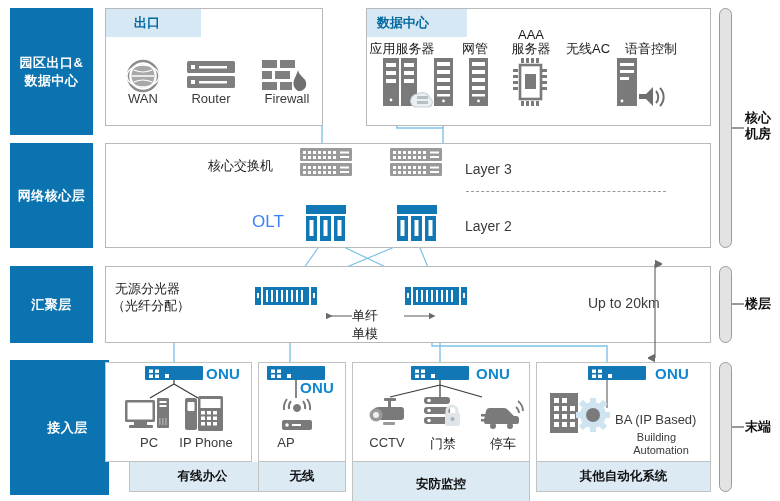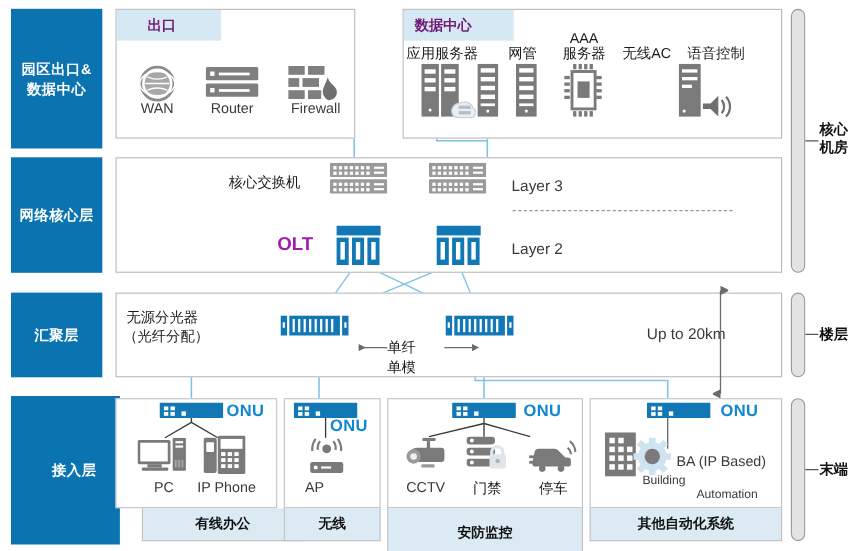--- a/index.html
+++ b/index.html
@@ -8,28 +8,28 @@
   .stage{position:absolute;left:0;top:0;width:780px;height:501px;}
   svg.wires{position:absolute;left:0;top:0;width:780px;height:501px;pointer-events:none;}
 
   
   .layer-tab{position:absolute;background:#0b74b0;color:#fff;display:flex;
              align-items:center;justify-content:center;text-align:center;
              font-size:13px;font-weight:bold;line-height:1.35;letter-spacing:.5px;}
 
   
   .panel{position:absolute;background:#fff;border:1px solid #b9b9b9;box-sizing:border-box;}
-  .panel-head{position:absolute;background:#d6e8f3;color:#701a75;font-size:13px;
+  .panel-head{position:absolute;background:#d6e8f3;color:#0369a1;font-size:13px;
               font-weight:bold;display:flex;align-items:center;padding-left:28px;box-sizing:border-box;}
 
   .cap{position:absolute;text-align:center;font-size:12px;color:#3a3a3a;line-height:1.15;}
   .cap-cn{position:absolute;text-align:center;font-size:12px;color:#1a1a1a;line-height:1.2;}
   .lbl{position:absolute;font-size:12.5px;color:#3a3a3a;}
   .lbl-cn{position:absolute;font-size:12.5px;color:#1a1a1a;line-height:1.35;}
-  .blue-txt{position:absolute;color:#a21caf;font-weight:bold;}
+  .blue-txt{position:absolute;color:#3b82f6;font-weight:normal;}
 
   
   .brace{position:absolute;box-sizing:border-box;border:1.3px solid #9a9a9a;
          background:#e3e3e3;border-radius:7px;width:13px;}
   .brace-lbl{position:absolute;font-size:13px;font-weight:bold;color:#111;line-height:1.25;text-align:left;}
 
   
   .acard{position:absolute;background:#fff;border:1px solid #c2c2c2;box-sizing:border-box;}
   .afoot{position:absolute;background:#dceaf4;color:#111;font-size:12.5px;font-weight:bold;
          display:flex;align-items:center;justify-content:center;box-sizing:border-box;
@@ -564,21 +564,21 @@
       <rect x="26" y="19" width="6" height="6"></rect>
         <rect x="54" y="19" width="6" height="6"></rect>
       <rect x="30" y="8" width="6" height="6" transform="rotate(-45 33 11)"></rect>
       <rect x="50" y="8" width="6" height="6" transform="rotate(45 53 11)"></rect>
       <rect x="30" y="30" width="6" height="6" transform="rotate(45 33 33)"></rect>
       <rect x="50" y="30" width="6" height="6" transform="rotate(-45 53 33)"></rect>
     </g>
     <circle cx="43" cy="22" r="7" fill="#7a7a7a"></circle>
   </svg>
   <div class="cap" style="left:615px;top:413px;width:100px;font-size:13px;text-align:left;">BA (IP Based)</div>
-  <div class="cap" style="left:584px;top:431px;width:92px;font-size:11px;text-align:left;">Building</div>
+  <div class="cap" style="left:584px;top:431px;width:92px;font-size:11px;text-align:right;">Building</div>
   <div class="cap" style="left:615px;top:444px;width:92px;font-size:11px;text-align:center;">Automation</div>
 
   <div class="brace" style="left:719px;top:8px;height:240px;"></div>
   <svg class="ic" style="left:732px;top:120px;" width="14" height="16" viewBox="0 0 14 16">
     <path d="M0,8 L12,8" stroke="#555" stroke-width="1.2" fill="none"></path>
   </svg>
   <div class="brace-lbl" style="left:745px;top:110px;">
     <div>核心</div>
     <div>机房</div>
   </div>

